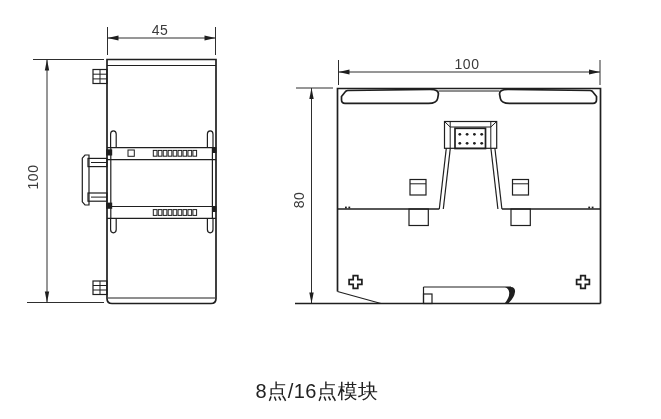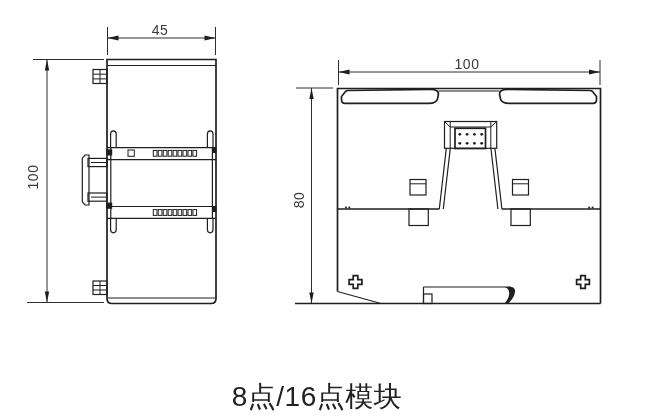--- a/index.html
+++ b/index.html
@@ -7,21 +7,21 @@
   #drawing{position:absolute;left:0;top:0;}
   .ln{stroke:#1f1f1f;fill:none;stroke-width:1.2;stroke-linecap:butt;}
   .lnt{stroke:#1f1f1f;fill:none;stroke-width:1;}
   .ln2{stroke:#1f1f1f;fill:none;stroke-width:1.7;}
   .dim{stroke:#2e2e2e;fill:none;stroke-width:1;}
   .arrow{fill:#1f1f1f;stroke:none;}
   .blk{fill:#1f1f1f;stroke:none;}
   .sq{stroke:#1f1f1f;fill:#ffffff;stroke-width:1;}
   .dimtext{font-family:"Liberation Sans",sans-serif;font-size:14px;fill:#3a3a3a;stroke:none;letter-spacing:0.5px;}
   #caption{position:absolute;left:317px;top:378px;transform:translateX(-50%);
-           font-family:"Liberation Sans",sans-serif;font-size:28px;font-weight:500;
+           font-family:"Liberation Sans",sans-serif;font-size:20px;font-weight:500;
            color:#212121;letter-spacing:0.5px;white-space:nowrap;}
 </style>
 </head>
 <body>
 
 <svg id="drawing" width="661" height="419" viewBox="0 0 661 419" xmlns="http://www.w3.org/2000/svg">
 
   <g>
 
     <g>

